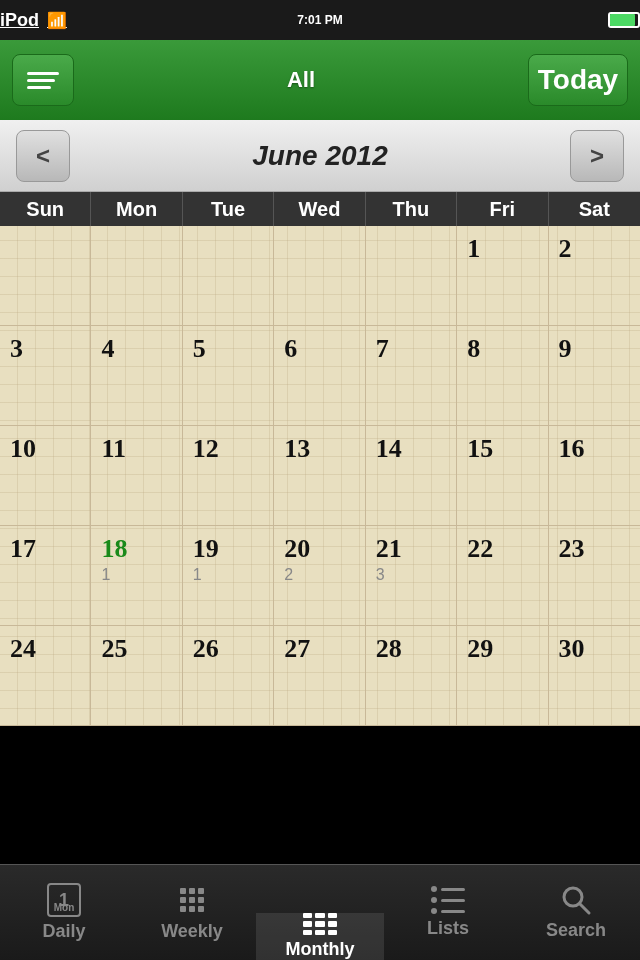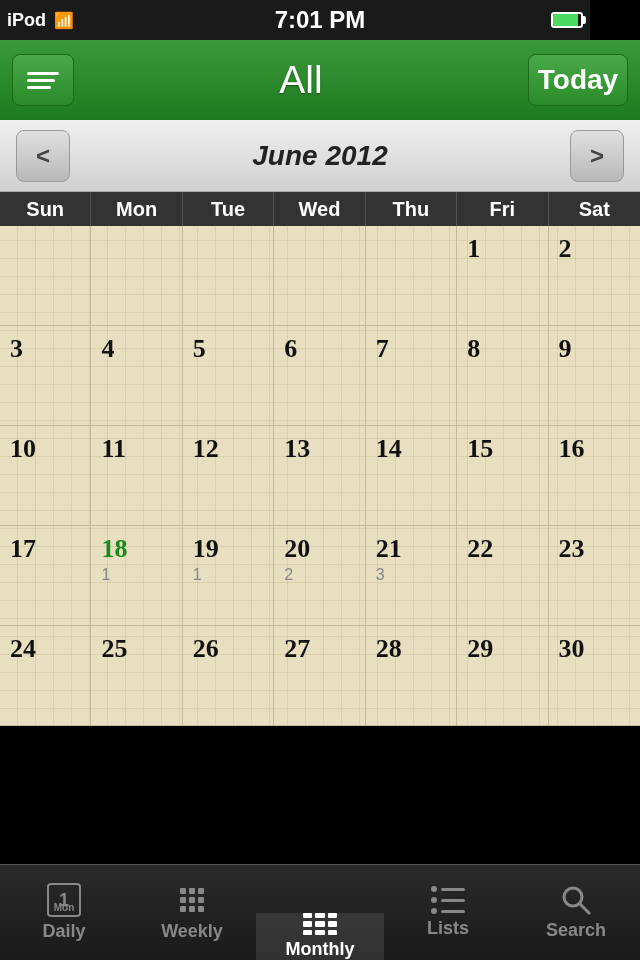--- a/index.html
+++ b/index.html
@@ -6,33 +6,34 @@
     body {
       width: 640px;
       height: 960px;
       overflow: hidden;
       font-family: -apple-system, 'Helvetica Neue', Arial, sans-serif;
       background: #000;
     }
 
     
     #status-bar {
-      width: 590px;
+      width: 640px;
       height: 40px;
       background: #1a1a1a;
       display: flex;
       align-items: center;
       justify-content: space-between;
-      padding: 0 7px;
+      padding: 0 0;
       color: #fff;
       font-size: 18px;
       font-weight: 600;
+      text-decoration: underline;
     }
     .status-left { display: flex; align-items: center; gap: 8px; }
-    .status-time { position: absolute; left: 50%; transform: translateX(-50%); font-size: 24px; font-weight: bold; color: #fff; }
+    .status-time { position: absolute; left: 50%; transform: translateX(-50%); font-size: 12px; font-weight: bold; color: #fff; }
     .wifi-icon { font-size: 16px; }
     .battery-icon {
       width: 32px; height: 16px; border: 2px solid #fff; border-radius: 3px;
       position: relative; display: flex; align-items: center;
     }
     .battery-icon::after {
       content: ''; position: absolute; right: -5px; top: 50%; transform: translateY(-50%);
       width: 3px; height: 8px; background: #fff; border-radius: 0 2px 2px 0;
     }
     .battery-fill { width: 90%; height: 100%; background: #4cd964; border-radius: 1px; }
@@ -54,22 +55,22 @@
       border-radius: 8px;
       display: flex; align-items: center; justify-content: center;
       cursor: pointer;
     }
     .menu-lines { display: flex; flex-direction: column; gap: 4px; }
     .menu-line { width: 28px; height: 3px; background: #fff; border-radius: 2px; }
     .menu-line:first-child { width: 32px; }
     .menu-line:last-child { width: 24px; }
     .header-title {
       color: #fff;
-      font-size: 39px;
-      font-weight: normal;
+      font-size: 22px;
+      font-weight: bold;
       text-shadow: 0 1px 2px rgba(0,0,0,0.4);
     }
     .header-today-btn {
       width: 100px; height: 52px;
       background: linear-gradient(to bottom, #4aaa4a, #2a8a2a);
       border: 1px solid #1a6a1a;
       border-radius: 8px;
       color: #fff;
       font-size: 28px;
       font-weight: bold;

